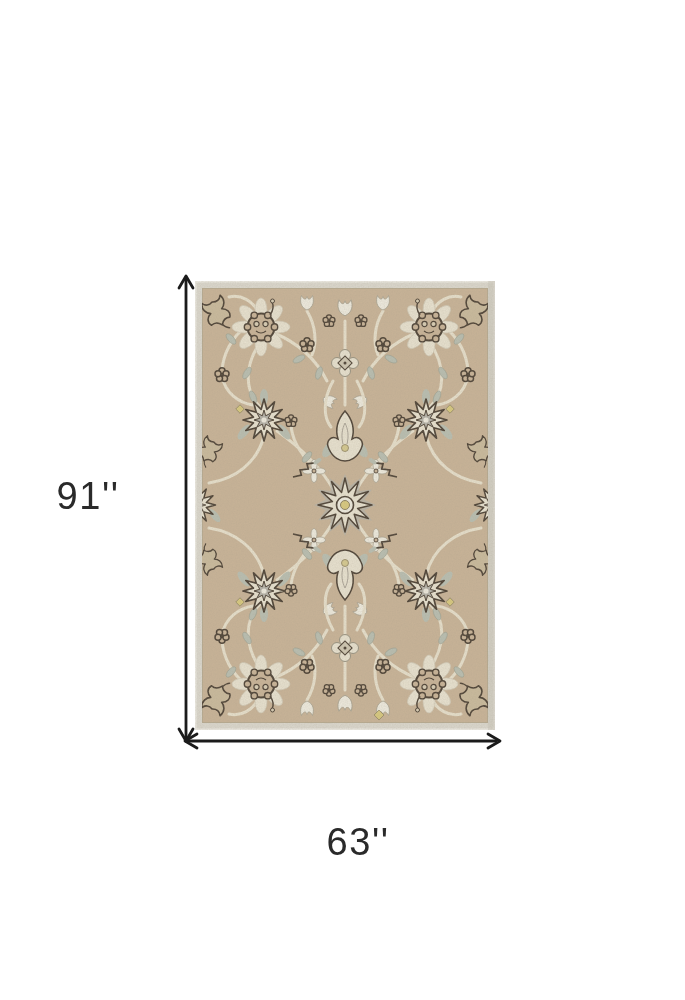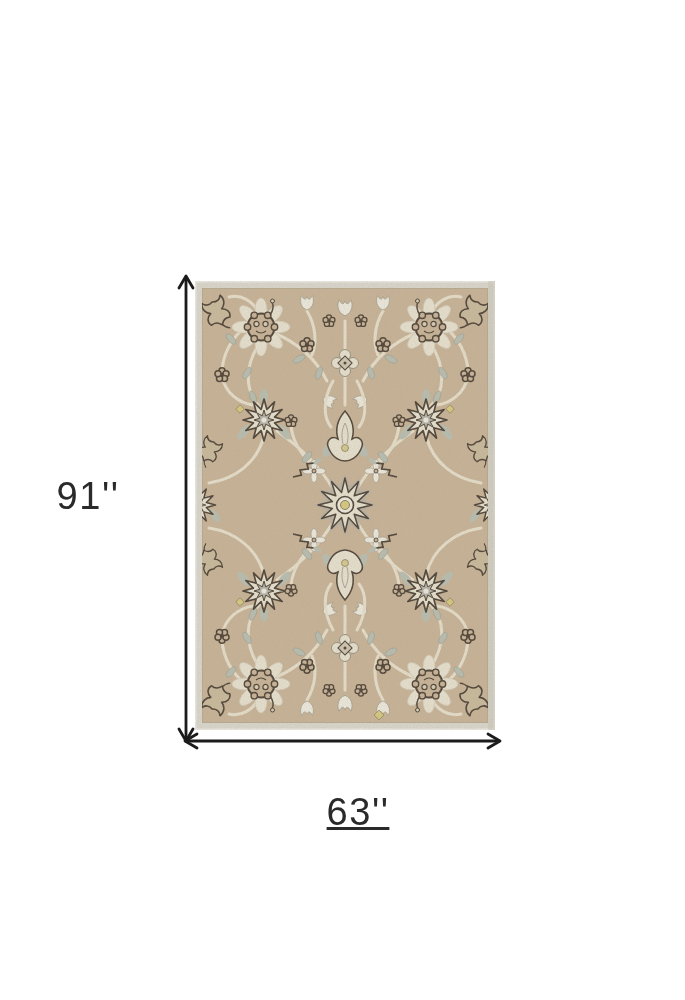--- a/index.html
+++ b/index.html
@@ -10,21 +10,21 @@
   }
   html,body{margin:0;padding:0;background:var(--page-bg);}
   .stage{position:relative;width:685px;height:1000px;background:var(--page-bg);
          font-family:"Liberation Sans",sans-serif;overflow:hidden;margin:0 auto;}
   .rug{position:absolute;left:195px;top:281px;width:300px;height:449px;}
   .rug svg{display:block;width:100%;height:100%;}
   .dim-overlay{position:absolute;left:0;top:0;width:685px;height:1000px;pointer-events:none;}
   .dim-label{position:absolute;color:var(--label-text);font-size:38px;line-height:44px;
              letter-spacing:1.5px;text-align:center;font-weight:400;}
   .label-h{left:40px;top:474px;width:96px;}
-  .label-w{left:306px;top:790px;width:104px;text-decoration:underline;}
+  .label-w{left:306px;top:820px;width:104px;}
   
   .bnd{fill:var(--border-band)} .fld{fill:var(--field)} .crm{fill:var(--pattern-cream)}
   .wh{fill:var(--pattern-white)} .gy{fill:var(--pattern-gray)} .lf{fill:var(--leaf-gray)}
   .yl{fill:var(--accent-yellow)} .dk{stroke:var(--outline-dark)}
   .vn{stroke:var(--vine-cream);fill:none;stroke-linecap:round}
   .dim{stroke:var(--dimension-line);fill:none;stroke-width:2.8;stroke-linecap:round;stroke-linejoin:round}
 </style>
 </head>
 <body>
 

